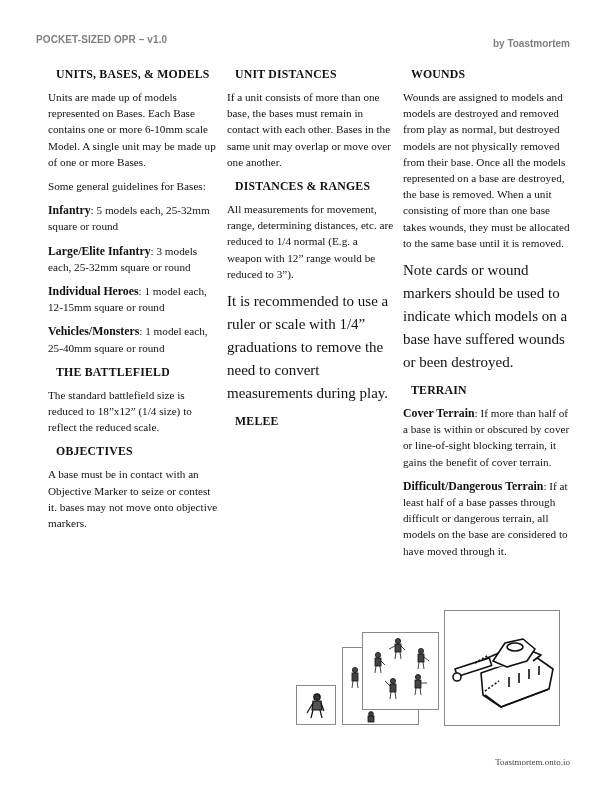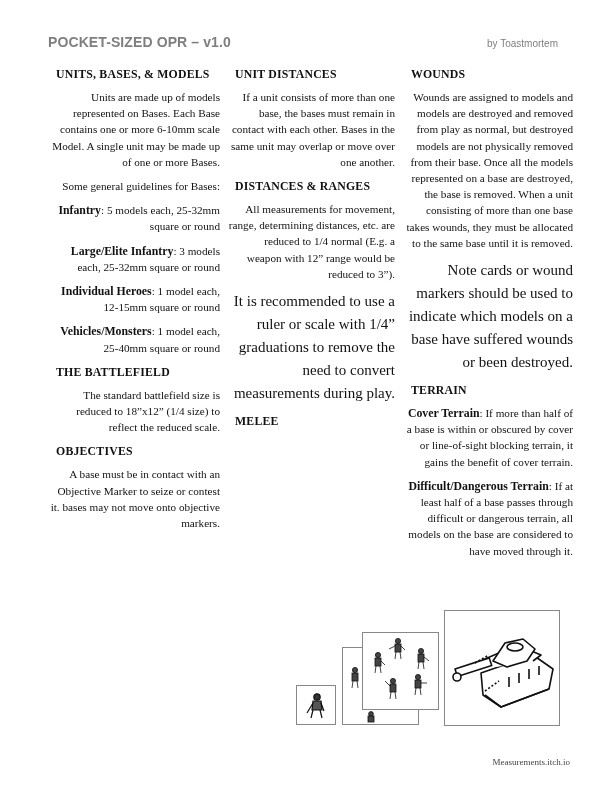--- a/index.html
+++ b/index.html
@@ -1,24 +1,24 @@
 <!DOCTYPE html>
 <html><head>
 <meta charset="utf-8">
 <style>
   html, body { margin:0; padding:0; background:#ffffff; }
   body { width:610px; height:793px; position:relative; overflow:hidden; font-family:"Liberation Serif","DejaVu Serif",serif; color:#111; }
-  .title { position:absolute; left:48px; top:34px; font-family:"Liberation Sans","DejaVu Sans",sans-serif; font-weight:bold; font-size:14px; color:#7f7f7f; letter-spacing:0.1px; }
-  .byline { position:absolute; right:52px; top:38px; font-family:"Liberation Sans","DejaVu Sans",sans-serif; font-weight:normal; font-size:10px; color:#7f7f7f; }
+  .title { position:absolute; left:36px; top:34px; font-family:"Liberation Sans","DejaVu Sans",sans-serif; font-weight:bold; font-size:10px; color:#7f7f7f; letter-spacing:0.1px; }
+  .byline { position:absolute; right:40px; top:38px; font-family:"Liberation Sans","DejaVu Sans",sans-serif; font-weight:bold; font-size:10px; color:#7f7f7f; }
   .col { position:absolute; top:66px; font-size:11.2px; line-height:16.2px; }
   .c1 { left:48px; width:172px; }
   .c2 { left:227px; width:168px; }
   .c3 { left:403px; width:170px; }
   h2 { font-size:11.8px; font-weight:bold; margin:0 0 7px 8px; line-height:16px; letter-spacing:0.2px; }
-  p { margin:0 0 8px 0;text-align:right; }
+  p { margin:0 0 8px 0; }
   p.it { font-size:15px; line-height:23px; }
   b { font-weight:bold; font-size:11.8px; }
   .frame { position:absolute; border:1px solid #888; background:#fff; }
   .footer { position:absolute; right:40px; top:757px; font-size:9px; color:#444; font-family:"Liberation Serif",serif; }
   svg { display:block; }
 </style>
 </head>
 <body>
 
 <div class="title">POCKET-SIZED OPR – v1.0</div>
@@ -120,13 +120,13 @@
       <path d="M48 50 L60 32 L78 28 L90 38 L82 50 L62 56 Z"></path>
       <ellipse cx="70" cy="36" rx="8" ry="4"></ellipse>
       <rect x="10" y="58" width="36" height="8" transform="rotate(-18 10 58)"></rect>
       <circle cx="12" cy="66" r="4"></circle>
       <path d="M64 66 L64 76 M74 62 L74 72 M84 58 L84 68 M94 55 L94 64" fill="none"></path>
       <path d="M30 52 L44 44 M40 80 L54 70" fill="none" stroke-dasharray="2 2"></path>
     </g>
   </svg>
 </div>
 
-<div class="footer">Measurements.itch.io</div>
+<div class="footer">Toastmortem.onto.io</div>
 
 </body></html>

